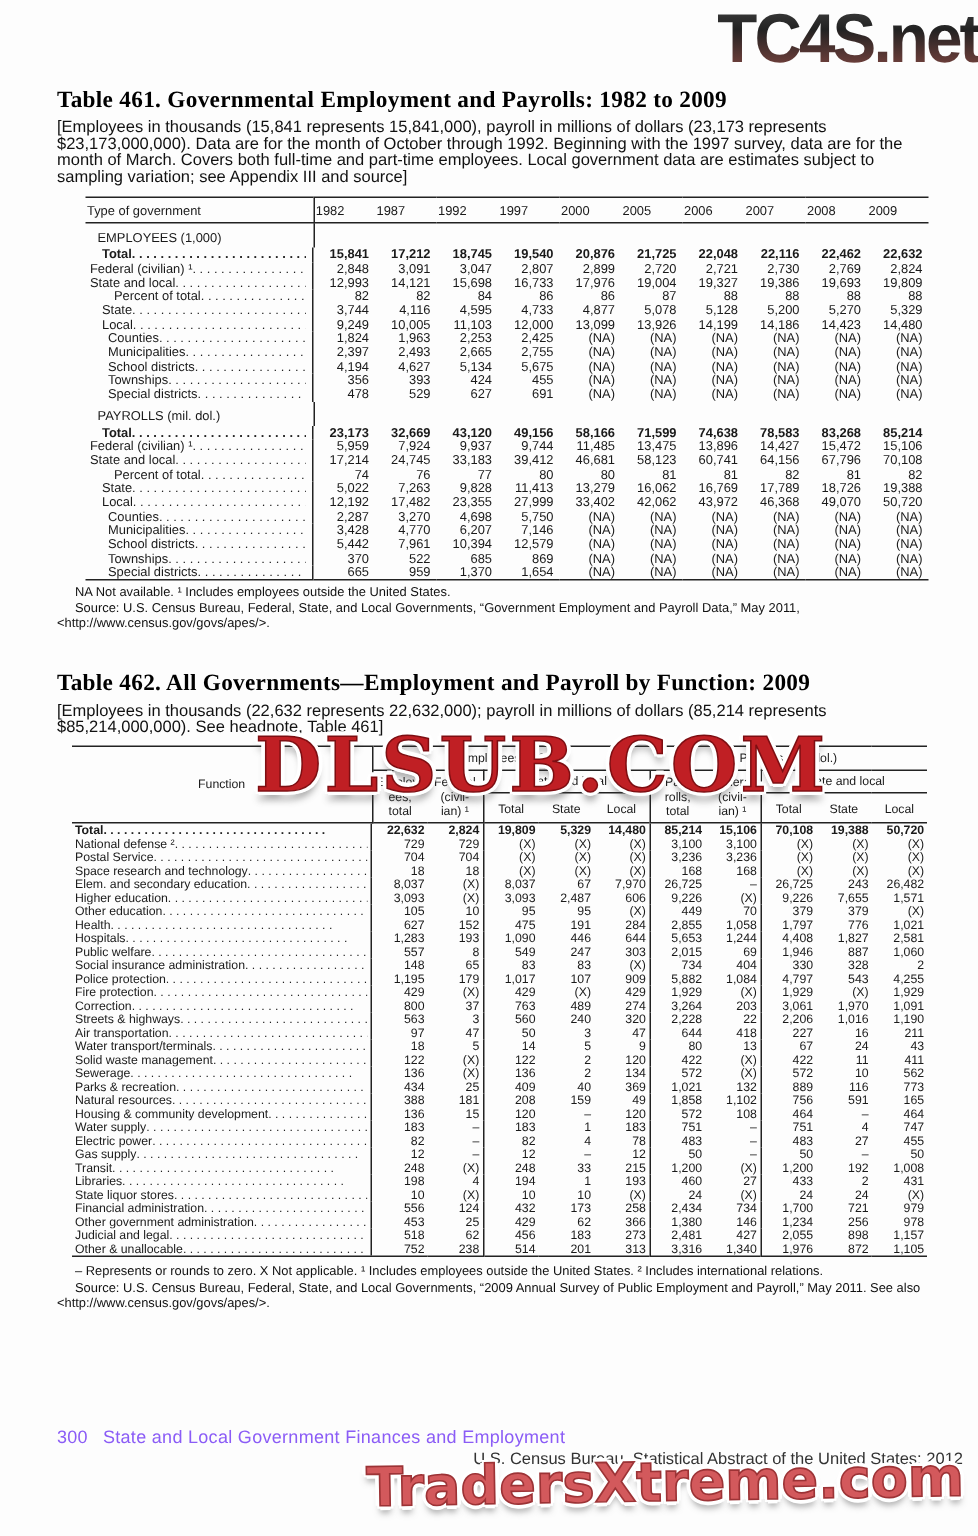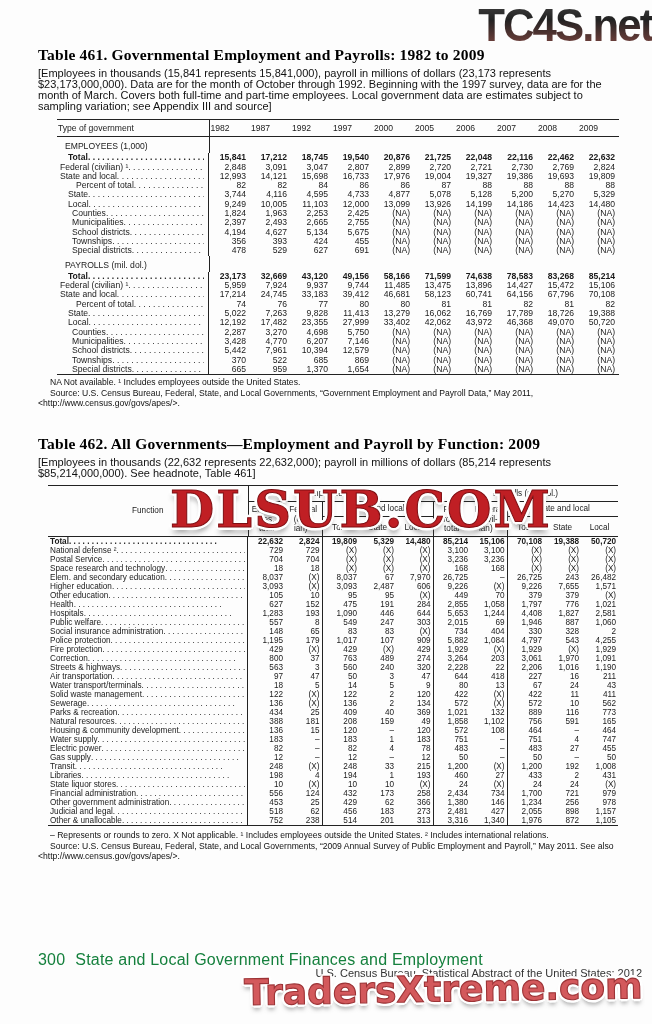--- a/index.html
+++ b/index.html
@@ -1,21 +1,21 @@
 <!DOCTYPE html>
 <html><head>
 <meta charset="utf-8">
 <style>
   html,body{margin:0;padding:0;}
   body{
     width:652px;height:1024px;background:#fdfdfd;position:relative;overflow:hidden;
     font-family:"Liberation Sans",sans-serif;color:#1a1a1a;
     -webkit-font-smoothing:antialiased;
   }
-  .content{position:absolute;left:38px;top:46px;width:580px;}
+  .content{position:absolute;left:38px;top:58px;width:580px;}
   .t-title{font-family:"Liberation Serif",serif;font-weight:bold;font-size:15.5px;
     margin:0 0 4px 0;letter-spacing:.2px;color:#000;}
   .headnote{font-size:11px;line-height:11px;margin:0 0 7px 0;color:#111;}
   table{border-collapse:collapse;table-layout:fixed;}
   #tbl461{width:562px;margin-left:19px;font-size:8.6px;
     border-top:1.6px solid #222;border-bottom:1.6px solid #222;}
   #tbl462{width:570px;margin-left:10px;font-size:8.2px;
     border-top:1.4px solid #222;border-bottom:1.6px solid #222;}
   th{font-weight:normal;}
   #tbl461 thead th{border-bottom:1px solid #222;padding:3px 1px;font-size:8.6px;text-align:left;}
@@ -38,21 +38,21 @@
   .fn.tight{margin-top:2px;}
   
   #tbl462 thead th{font-size:8.2px;line-height:9.6px;vertical-align:middle;text-align:center;padding:2px 1px;}
   #tbl462 thead .gh{border-bottom:1px solid #222;padding:3px 1px 2px 1px;}
   #tbl462 thead .gh2{border-bottom:1px solid #222;}
   #tbl462 thead tr:last-child th,
   #tbl462 thead .sh,#tbl462 thead .fn-h{border-bottom:1.3px solid #222;}
   #tbl462 thead .pre{white-space:pre-line;vertical-align:top;padding-top:3px;}
   #tbl462 thead .ssh{vertical-align:bottom;padding-bottom:4px;padding-top:6px;}
   
-  .footer-line{position:absolute;left:38px;top:951px;font-size:16px;color:#15803d;letter-spacing:.2px;}
+  .footer-line{position:absolute;left:38px;top:951px;font-size:12px;color:#8b5cf6;letter-spacing:.2px;}
   .footer-line .num-part{margin-right:10px;}
   .attribution{position:absolute;left:0;top:967px;width:642px;text-align:right;font-size:11px;color:#333;}
   
   .wm-top{position:absolute;top:-2px;right:0;z-index:50;
     font-family:"Liberation Sans",sans-serif;font-weight:bold;font-size:46px;letter-spacing:-2px;
     color:#3a2626;transform:scaleX(.95);transform-origin:right top;}
   @supports (-webkit-background-clip:text){
     .wm-top{background:linear-gradient(180deg,#4a4a4a 0%,#222 40%,#8a4a44 100%);
       -webkit-background-clip:text;background-clip:text;color:transparent;}
   }

